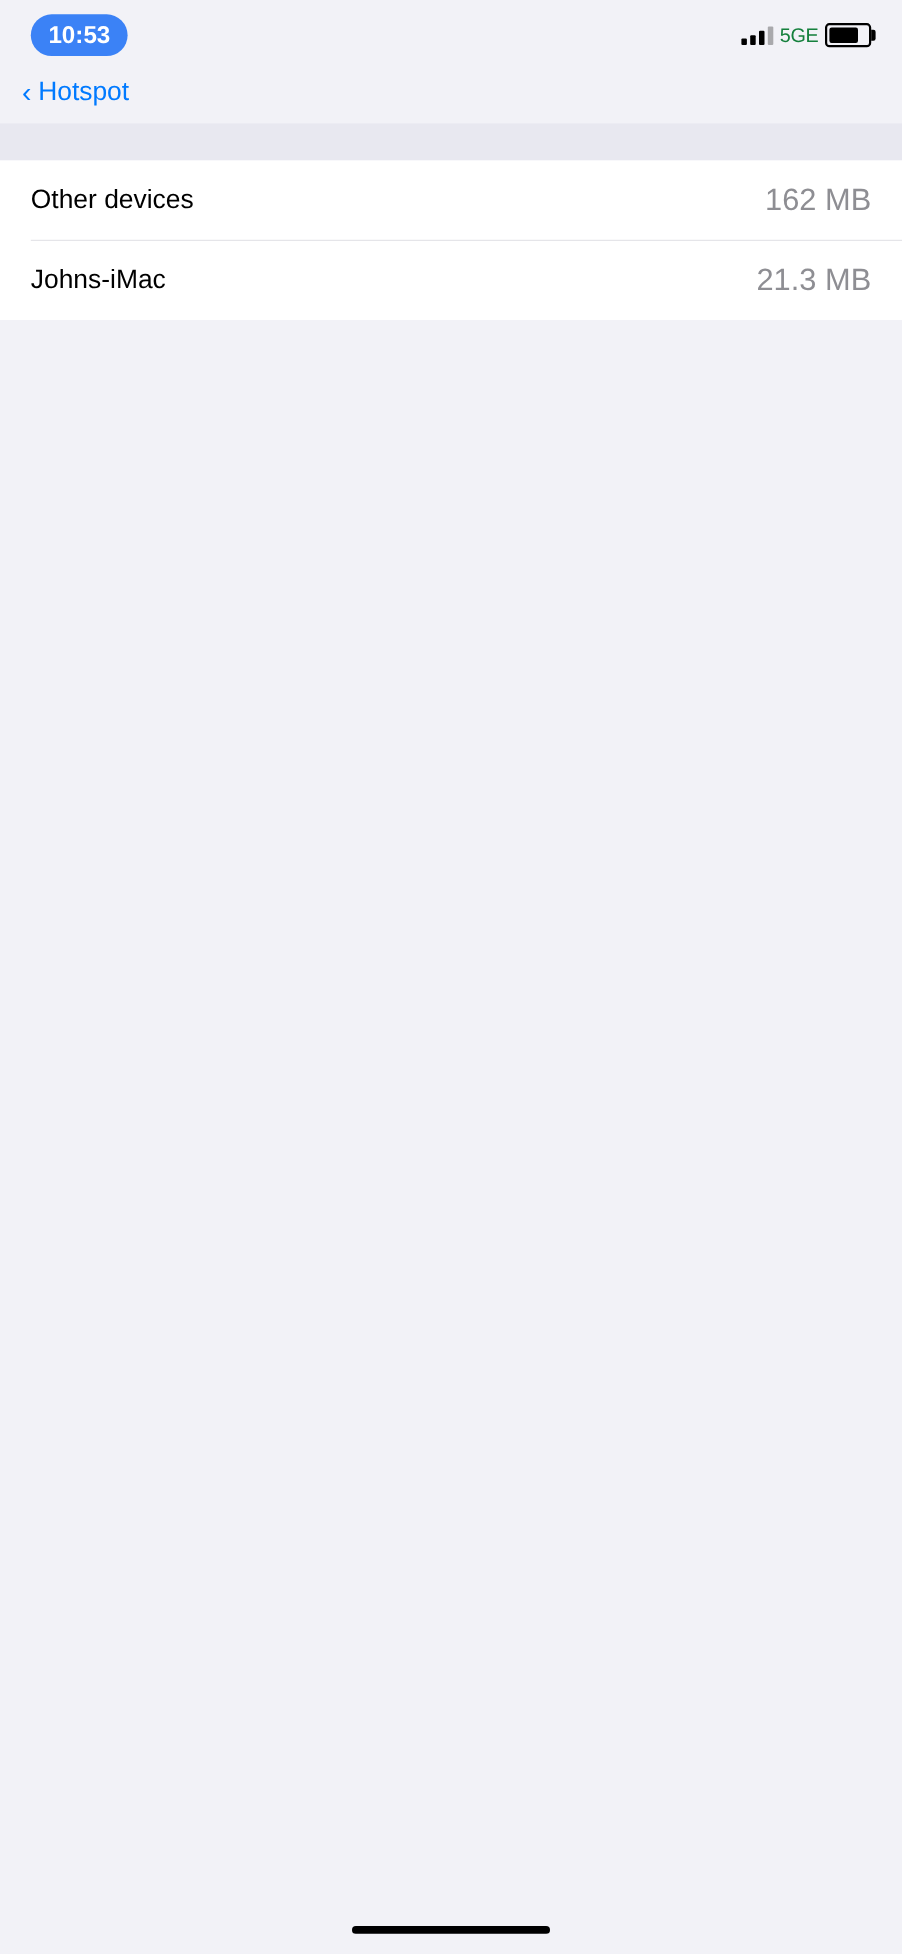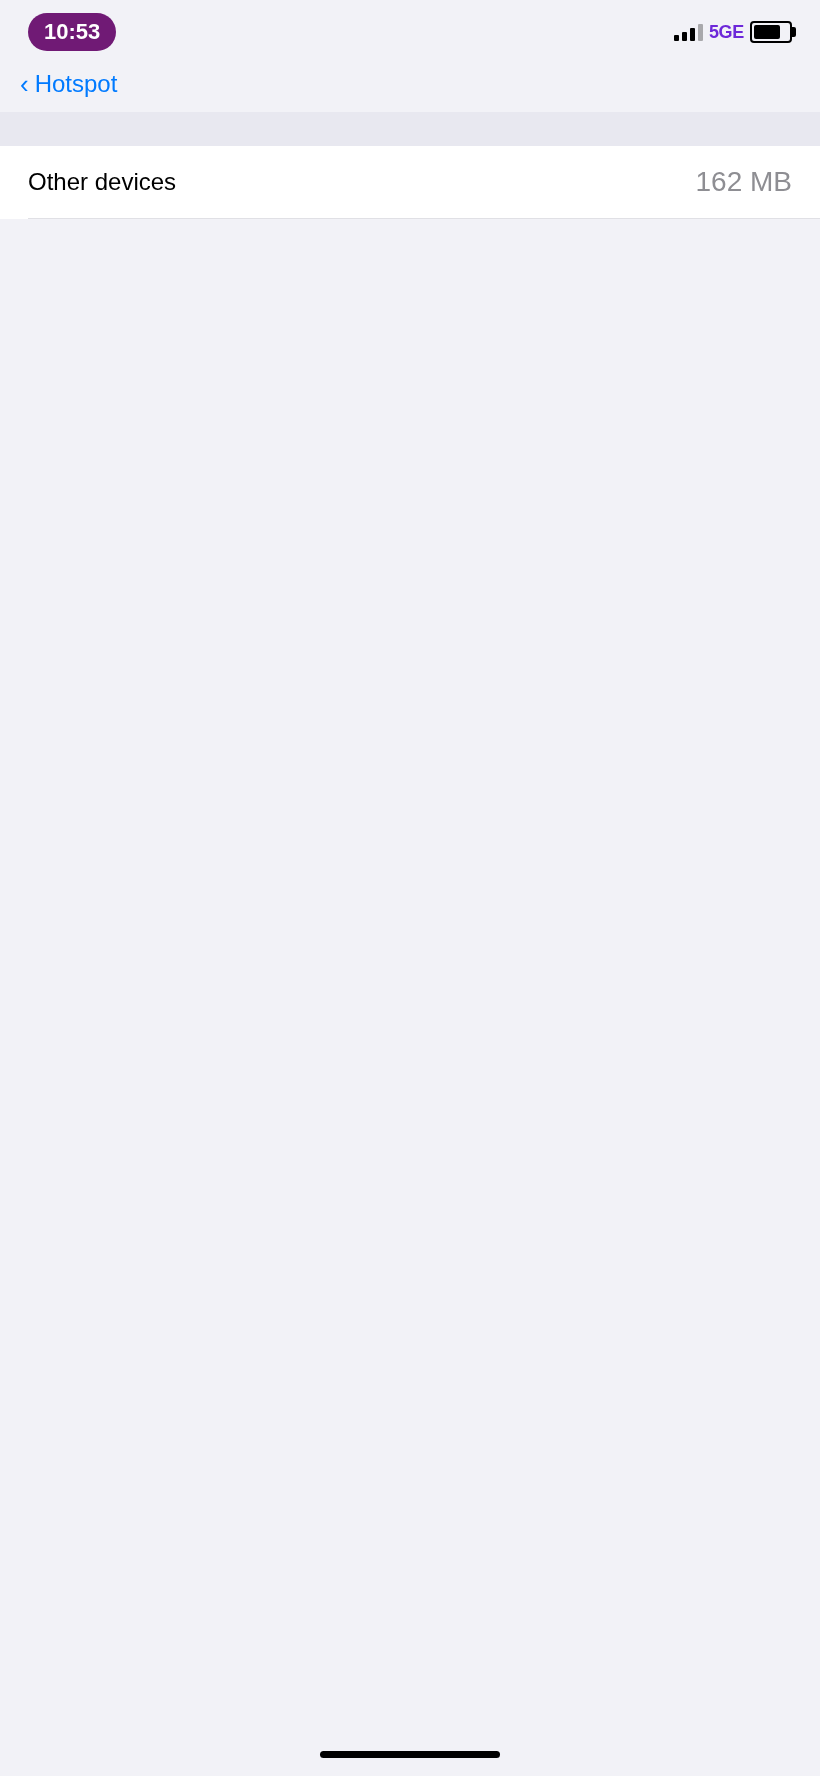--- a/index.html
+++ b/index.html
@@ -21,21 +21,21 @@
     .status-bar {
       display: flex;
       justify-content: space-between;
       align-items: center;
       padding: 14px 28px 10px 28px;
       height: 60px;
       background-color: #f2f2f7;
     }
 
     .time-badge {
-      background-color: #701a75;
+      background-color: #3b82f6;
       color: white;
       font-size: 22px;
       font-weight: 600;
       padding: 6px 16px;
       border-radius: 20px;
     }
 
     .status-icons {
       display: flex;
       align-items: center;
@@ -55,22 +55,22 @@
       border-radius: 1px;
     }
 
     .signal-bar:nth-child(1) { height: 6px; }
     .signal-bar:nth-child(2) { height: 9px; }
     .signal-bar:nth-child(3) { height: 13px; }
     .signal-bar:nth-child(4) { height: 17px; opacity: 0.3; }
 
     .network-type {
       font-size: 18px;
-      font-weight: 700;
-      color: #6d28d9;
+      font-weight: 400;
+      color: #15803d;
       letter-spacing: -0.3px;
     }
 
     .battery-container {
       display: flex;
       align-items: center;
     }
 
     .battery-icon {
       width: 42px;
@@ -229,17 +229,21 @@
 </div>
 
 <div class="section-gap"></div>
 
 <div class="list-container">
   <div class="list-item" id="item-other-devices">
     <span class="item-label">Other devices</span>
     <span class="item-value">162 MB</span>
   </div>
   <div class="list-item-separator"></div>
+  <div class="list-item" id="item-johns-imac">
+    <span class="item-label">Johns-iMac</span>
+    <span class="item-value">21.3 MB</span>
+  </div>
 </div>
 
 <div class="content-area"></div>
 
 <div class="home-indicator"></div>
 
 </body></html>

